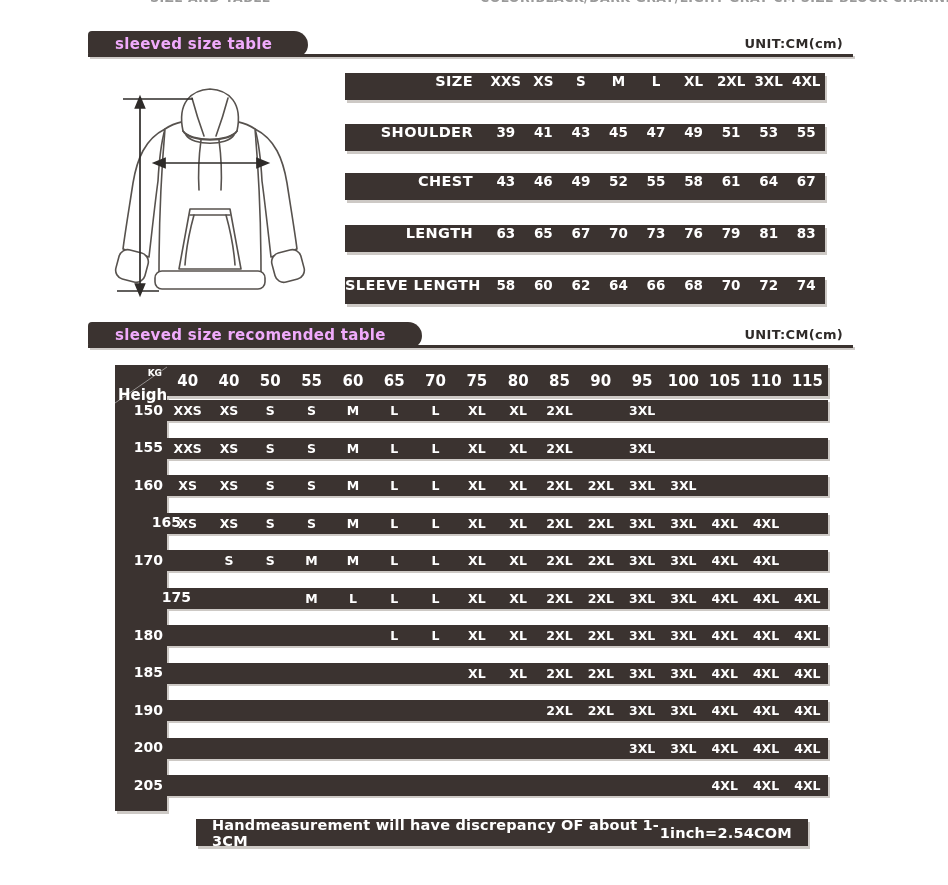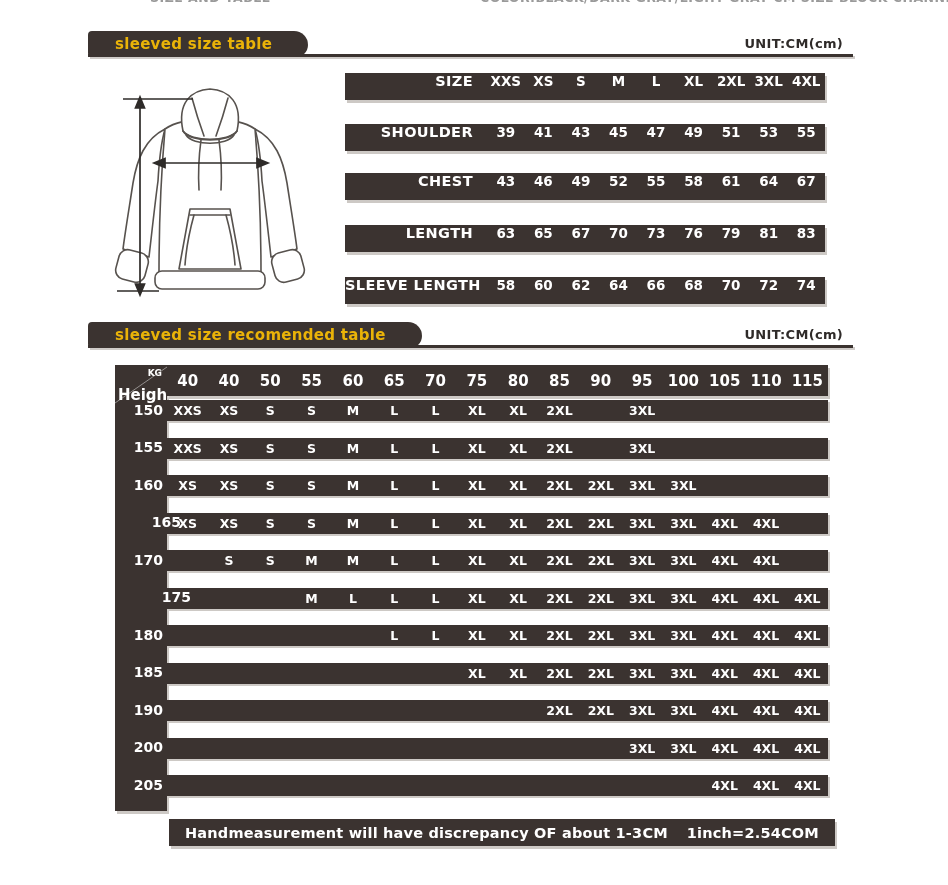--- a/index.html
+++ b/index.html
@@ -5,21 +5,21 @@
   html,body{margin:0;padding:0;background:#fff;}
   .canvas{
     position:relative;width:948px;height:885px;background:#ffffff;
     overflow:hidden;font-family:"DejaVu Sans","Liberation Sans",sans-serif;
   }
   
   .cropTxt{position:absolute;top:-10px;color:#9a9a9a;font-weight:bold;font-size:12.5px;letter-spacing:.5px;white-space:nowrap;}
   
   .sec{position:absolute;left:88px;width:765px;height:26px;}
   .sec-line{position:absolute;left:0;right:0;bottom:0;height:3px;background:#3b3330;box-shadow:2px 2px 0 #cfcbc8;}
-  .sec-tab{position:absolute;left:0;top:0;height:26px;background:#3b3330;color:#eab308;font-weight:bold;
+  .sec-tab{position:absolute;left:0;top:0;height:26px;background:#3b3330;color:#f0abfc;font-weight:bold;
     font-size:15px;display:flex;align-items:center;padding:0 36px 0 27px;border-radius:4px 14px 12px 4px;
     letter-spacing:.3px;white-space:nowrap;}
   .sec-unit{position:absolute;right:10px;bottom:6px;font-size:13px;font-weight:bold;color:#2f2b29;letter-spacing:.3px;}
   
   .bar{position:absolute;background:#3b3330;color:#ffffff;box-shadow:2px 3px 0 #cdc9c5;}
   
   .t1row{left:345px;width:480px;height:27px;display:flex;align-items:flex-start;font-weight:bold;}
   .t1label{width:128px;text-align:right;padding-right:14px;font-size:14.5px;letter-spacing:.4px;white-space:nowrap;flex:none;}
   .t1cells{flex:1;display:grid;grid-template-columns:repeat(9,1fr);}
   .t1cell{text-align:center;font-size:13.5px;}
@@ -28,21 +28,21 @@
   .corner-kg{position:absolute;right:5px;top:3px;font-size:9px;font-weight:bold;color:#fff;}
   .corner-height{position:absolute;left:3px;top:21px;font-size:15px;font-weight:bold;color:#fff;}
   .t2head{left:167px;top:365px;width:661px;height:31px;display:grid;grid-template-columns:repeat(16,1fr);
     align-items:center;font-weight:bold;font-size:15px;}
   .t2hcell{text-align:center;}
   .t2row{left:167px;width:661px;height:21px;display:grid;grid-template-columns:repeat(16,1fr);
     align-items:center;font-weight:bold;font-size:12.5px;box-shadow:2px 2px 0 #cdc9c5;}
   .t2cell{text-align:center;}
   .heightlab{position:absolute;left:115px;width:48px;text-align:right;color:#fff;font-weight:bold;font-size:14px;z-index:2;}
   
-  .footerbar{left:169px;top:819px;width:666px;height:27px;display:flex;justify-content:space-between;
+  .footerbar{left:196px;top:819px;width:612px;height:27px;display:flex;justify-content:space-between;
     align-items:center;padding:4px 16px;box-sizing:border-box;font-weight:bold;font-size:14.5px;letter-spacing:.2px;}
   .hoodie{position:absolute;left:95px;top:85px;}
 </style>
 </head>
 <body>
 
 <div class="canvas">
 
   <div class="cropTxt" style="left:150px;">SIZE AND TABLE</div>
   <div class="cropTxt" style="left:480px;">COLOR:BLACK/DARK GRAY/LIGHT GRAY CM SIZE BLOCK CHANNEL</div>

